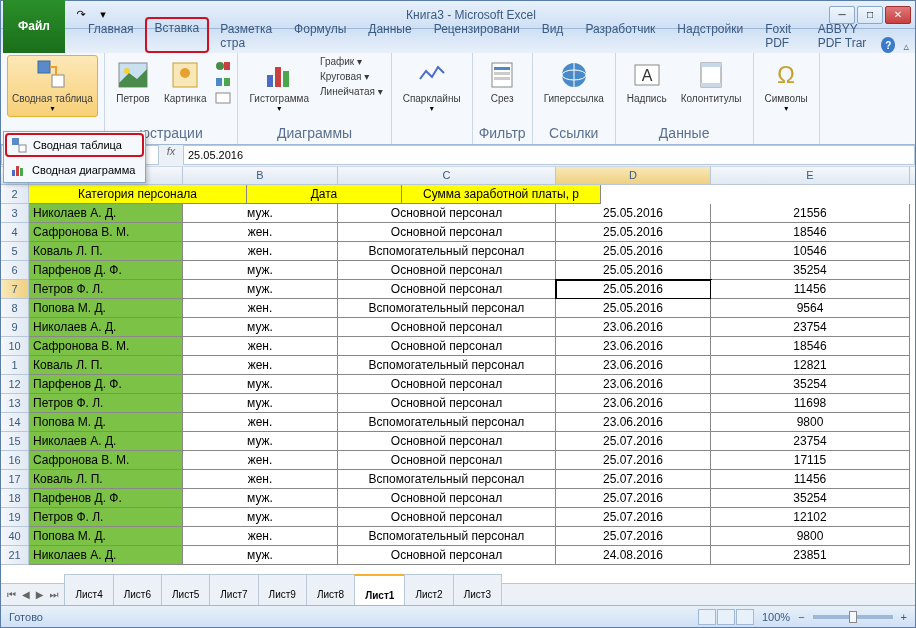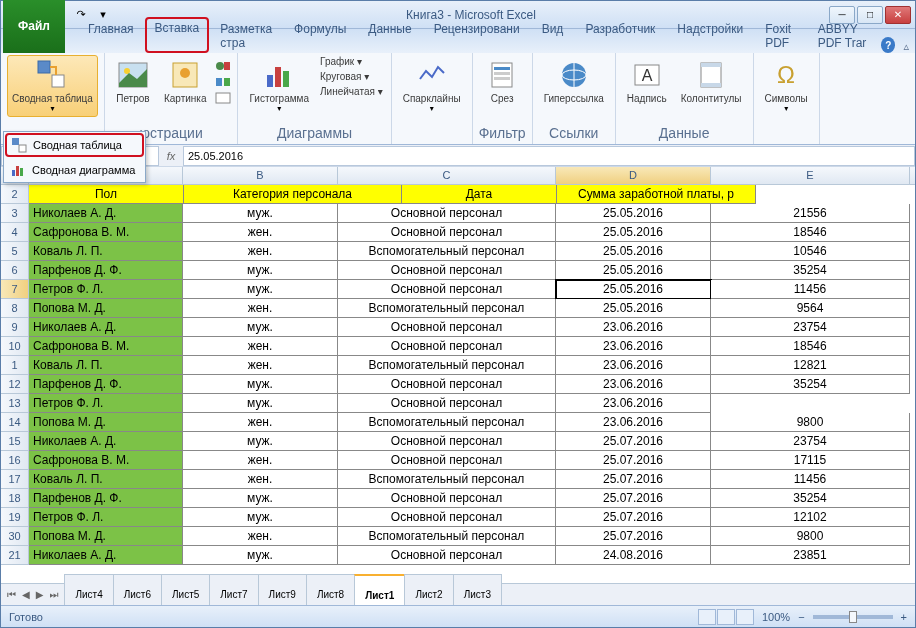--- a/index.html
+++ b/index.html
@@ -24,21 +24,21 @@
 .big-btn.active { background: linear-gradient(#fde8b8,#f8d078); border-color: #e8b030; }
 .big-btn .icon { width: 32px; height: 32px; margin-bottom: 2px; }
 .big-btn .label { font-size: 10px; text-align: center; line-height: 11px; color: #3b3b3b; }
 .small-opts { display: flex; flex-direction: column; gap: 2px; font-size: 10px; color: #3b3b3b; }
 .small-opts span { cursor: pointer; padding: 1px 2px; }
 .group-label { font-size: 14px; color: #5a7090; text-align: center; padding: 2px 0 3px; }
 .dropdown-menu { position: absolute; top: 78px; left: 2px; background: #f5f8fc; border: 1px solid #8aa8c8; box-shadow: 2px 2px 4px rgba(0,0,0,0.2); z-index: 10; }
 .menu-item { display: flex; align-items: center; padding: 4px 10px 4px 6px; font-size: 11px; cursor: pointer; gap: 6px; }
 .menu-item.highlighted { border: 2px solid #d01020; border-radius: 4px; margin: 1px; padding: 2px 8px 2px 4px; }
 .menu-icon { width: 16px; height: 16px; }
-.namebox-bar { height: 22px; display: flex; align-items: center; border-bottom: 1px solid #ccd8e8; background: #ecf0f7; }
+.namebox-bar { height: 22px; display: flex; align-items: flex-start; border-bottom: 1px solid #ccd8e8; background: #ecf0f7; }
 .namebox { width: 158px; height: 20px; border: 1px solid #b8c8dc; background: #fff; padding: 0 4px; font-size: 11px; display: flex; align-items: center; }
 .fx-label { width: 24px; text-align: center; font-style: italic; color: #666; }
 .formula-bar { flex: 1; height: 20px; border: 1px solid #b8c8dc; background: #fff; padding: 0 4px; font-size: 11px; display: flex; align-items: center; }
 .grid-area { flex: 1; overflow: hidden; position: relative; display: flex; flex-direction: column; }
 .col-headers { display: flex; height: 18px; background: linear-gradient(#f5f8fc,#e0e8f2); border-bottom: 1px solid #b8c8d8; }
 .corner { width: 28px; border-right: 1px solid #b8c8d8; background: linear-gradient(#f5f8fc,#e0e8f2); }
 .col-h { border-right: 1px solid #b8c8d8; text-align: center; font-size: 11px; color: #3b5a82; line-height: 17px; }
 .col-h.sel { background: linear-gradient(#f8e8b8,#f0d080); }
 .grid-body { flex: 1; overflow: hidden; }
 .row { display: flex; height: 19px; }
@@ -321,21 +321,20 @@
           <div class="col-h" style="width: 154px;">A</div>
           <div class="col-h" style="width: 155px;">B</div>
           <div class="col-h" style="width: 218px;">C</div>
           <div class="col-h sel" style="width: 155px;">D</div>
           <div class="col-h" style="width: 199px;">E</div>
         </div>
     </div>
     <div class="grid-body" id="grid-body">
         <div class="row">
           <div class="row-h">2</div>
-          <div class="cell header" style="width: 155px;">Пол</div>
           <div class="cell header" style="width: 218px;">Категория персонала</div>
           <div class="cell header" style="width: 155px;">Дата</div>
           <div class="cell header" style="width: 199px;">Сумма заработной платы, р</div>
         </div>
         <div class="row">
           <div class="row-h">3</div>
           <div class="cell name" style="width: 154px;">Николаев А. Д.</div>
           <div class="cell center" style="width: 155px;">муж.</div>
           <div class="cell center" style="width: 218px;">Основной персонал</div>
           <div class="cell center" style="width: 155px;">25.05.2016</div>
@@ -412,20 +411,21 @@
           <div class="cell center" style="width: 218px;">Основной персонал</div>
           <div class="cell center" style="width: 155px;">23.06.2016</div>
           <div class="cell center" style="width: 199px;">35254</div>
         </div>
         <div class="row">
           <div class="row-h">13</div>
           <div class="cell name" style="width: 154px;">Петров Ф. Л.</div>
           <div class="cell center" style="width: 155px;">муж.</div>
           <div class="cell center" style="width: 218px;">Основной персонал</div>
           <div class="cell center" style="width: 155px;">23.06.2016</div>
+          <div class="cell center" style="width: 199px;">11698</div>
         </div>
         <div class="row">
           <div class="row-h">14</div>
           <div class="cell name" style="width: 154px;">Попова М. Д.</div>
           <div class="cell center" style="width: 155px;">жен.</div>
           <div class="cell center" style="width: 218px;">Вспомогательный персонал</div>
           <div class="cell center" style="width: 155px;">23.06.2016</div>
           <div class="cell center" style="width: 199px;">9800</div>
         </div>
         <div class="row">
@@ -462,21 +462,21 @@
         </div>
         <div class="row">
           <div class="row-h">19</div>
           <div class="cell name" style="width: 154px;">Петров Ф. Л.</div>
           <div class="cell center" style="width: 155px;">муж.</div>
           <div class="cell center" style="width: 218px;">Основной персонал</div>
           <div class="cell center" style="width: 155px;">25.07.2016</div>
           <div class="cell center" style="width: 199px;">12102</div>
         </div>
         <div class="row">
-          <div class="row-h">30</div>
+          <div class="row-h">40</div>
           <div class="cell name" style="width: 154px;">Попова М. Д.</div>
           <div class="cell center" style="width: 155px;">жен.</div>
           <div class="cell center" style="width: 218px;">Вспомогательный персонал</div>
           <div class="cell center" style="width: 155px;">25.07.2016</div>
           <div class="cell center" style="width: 199px;">9800</div>
         </div>
         <div class="row">
           <div class="row-h">21</div>
           <div class="cell name" style="width: 154px;">Николаев А. Д.</div>
           <div class="cell center" style="width: 155px;">муж.</div>

